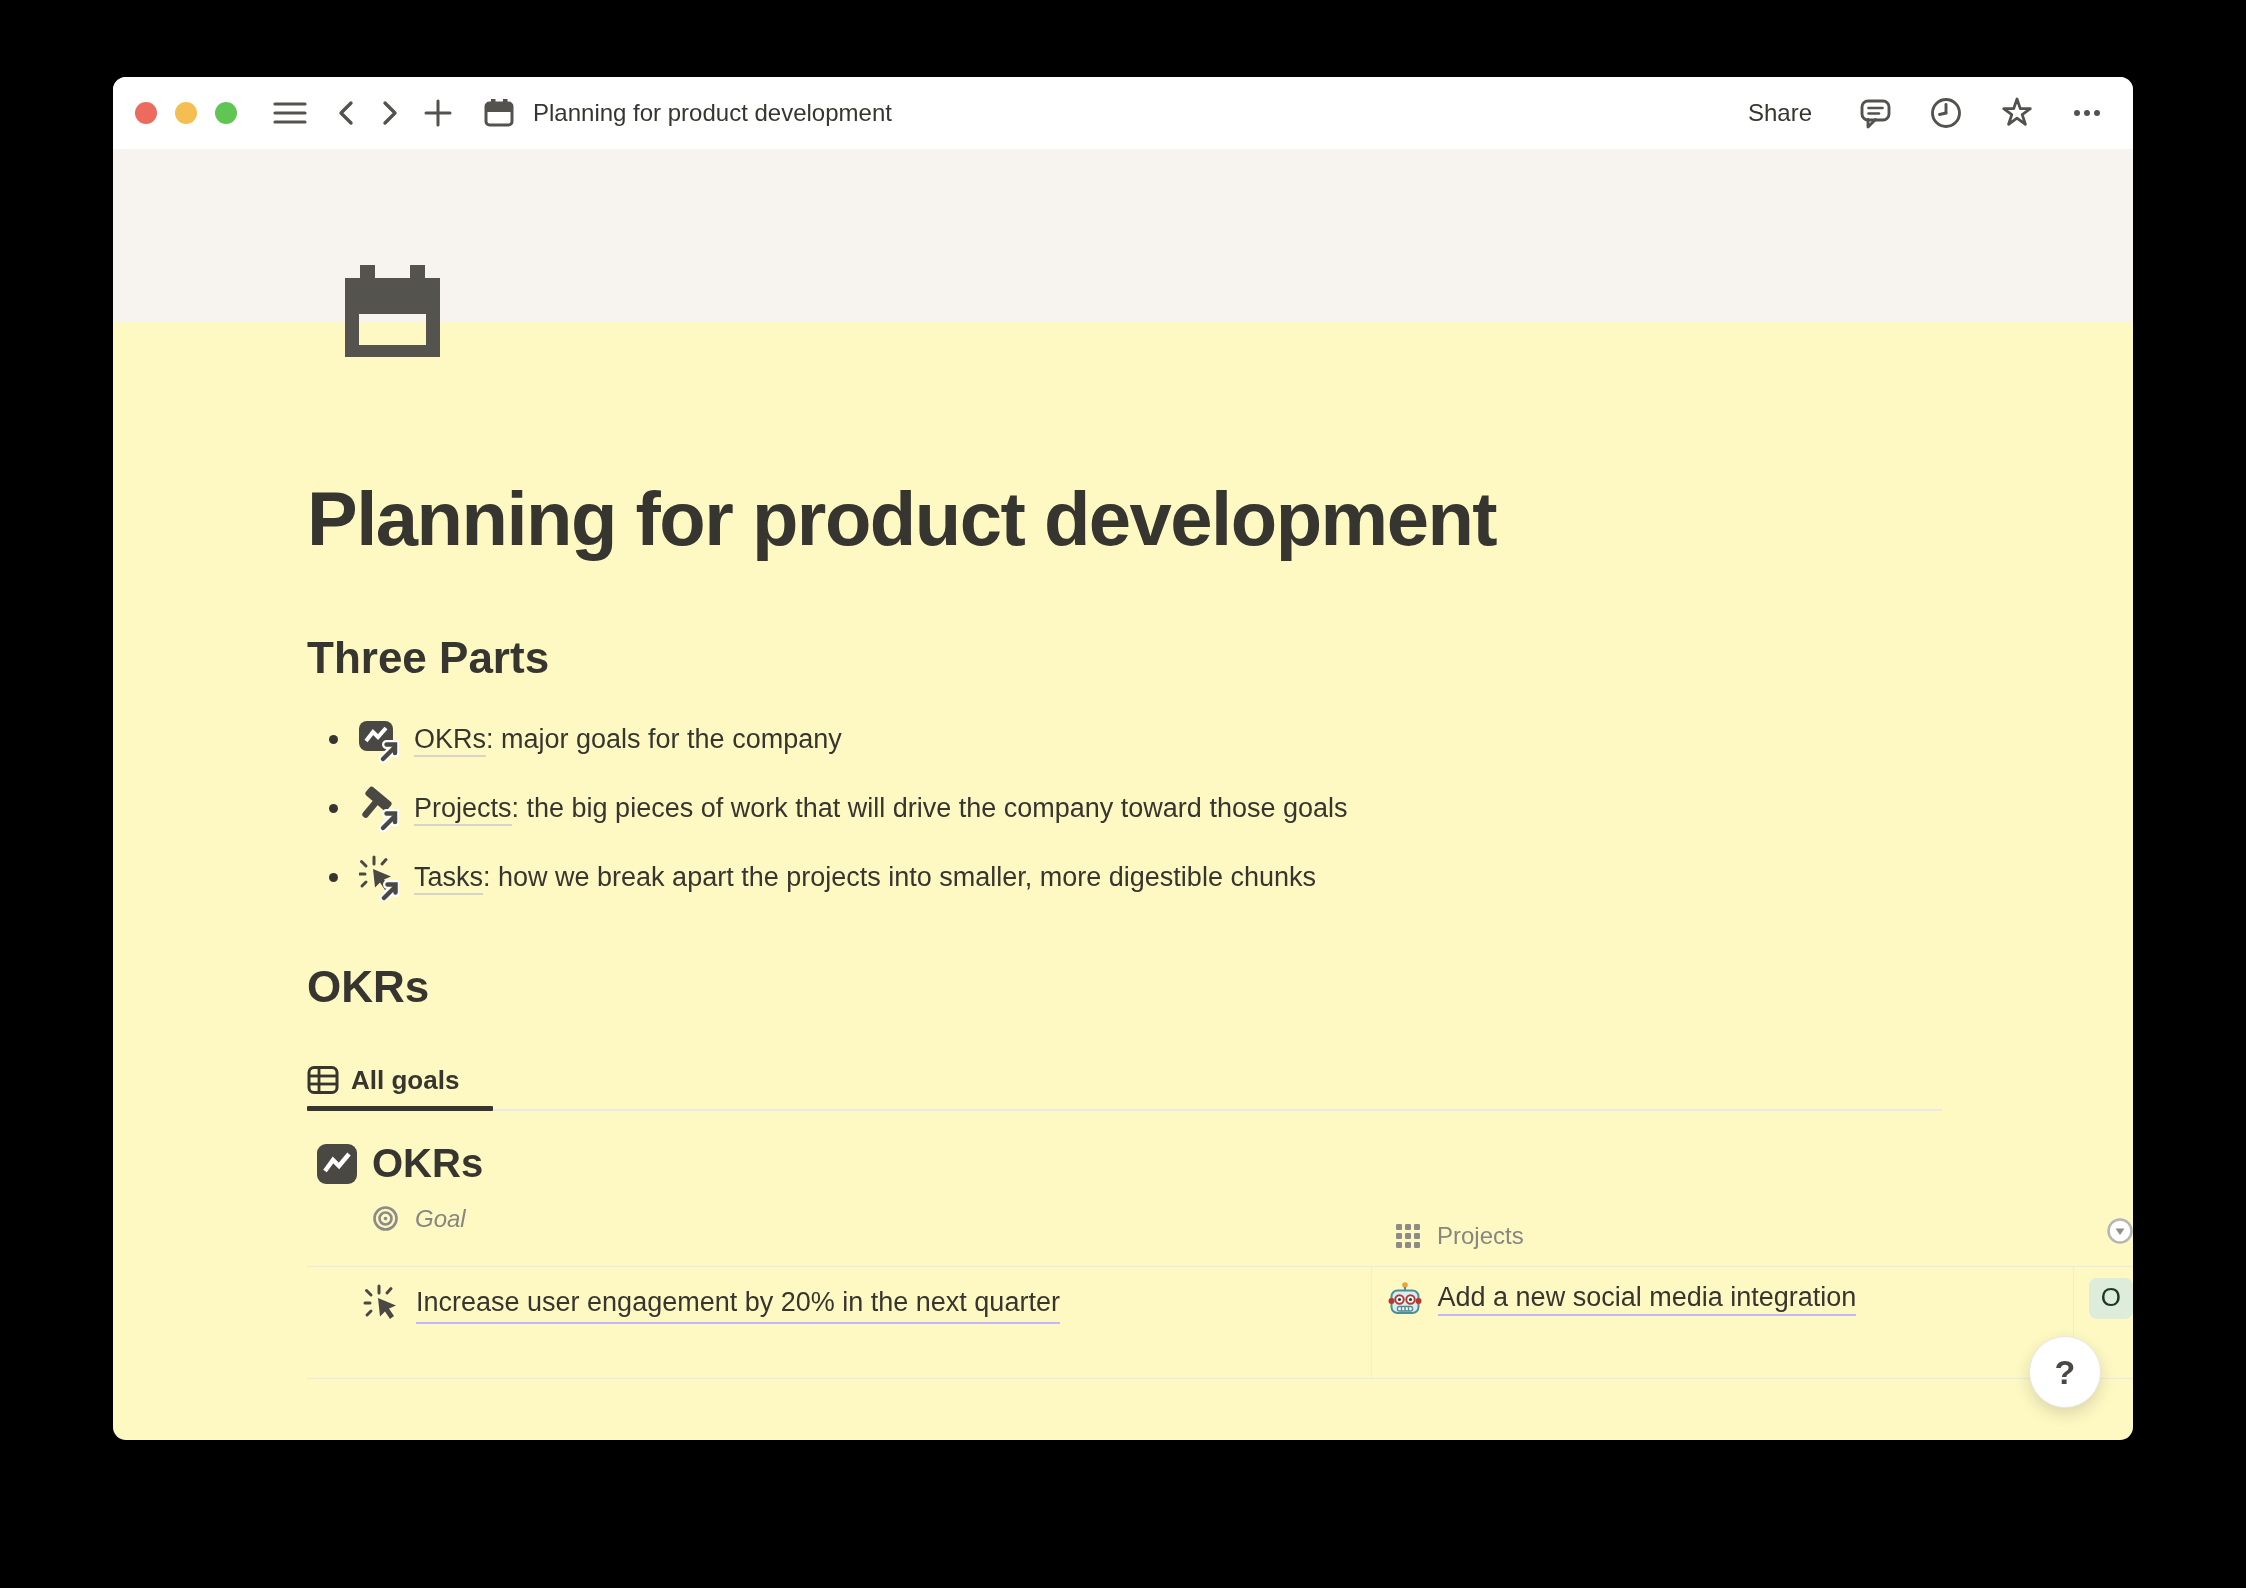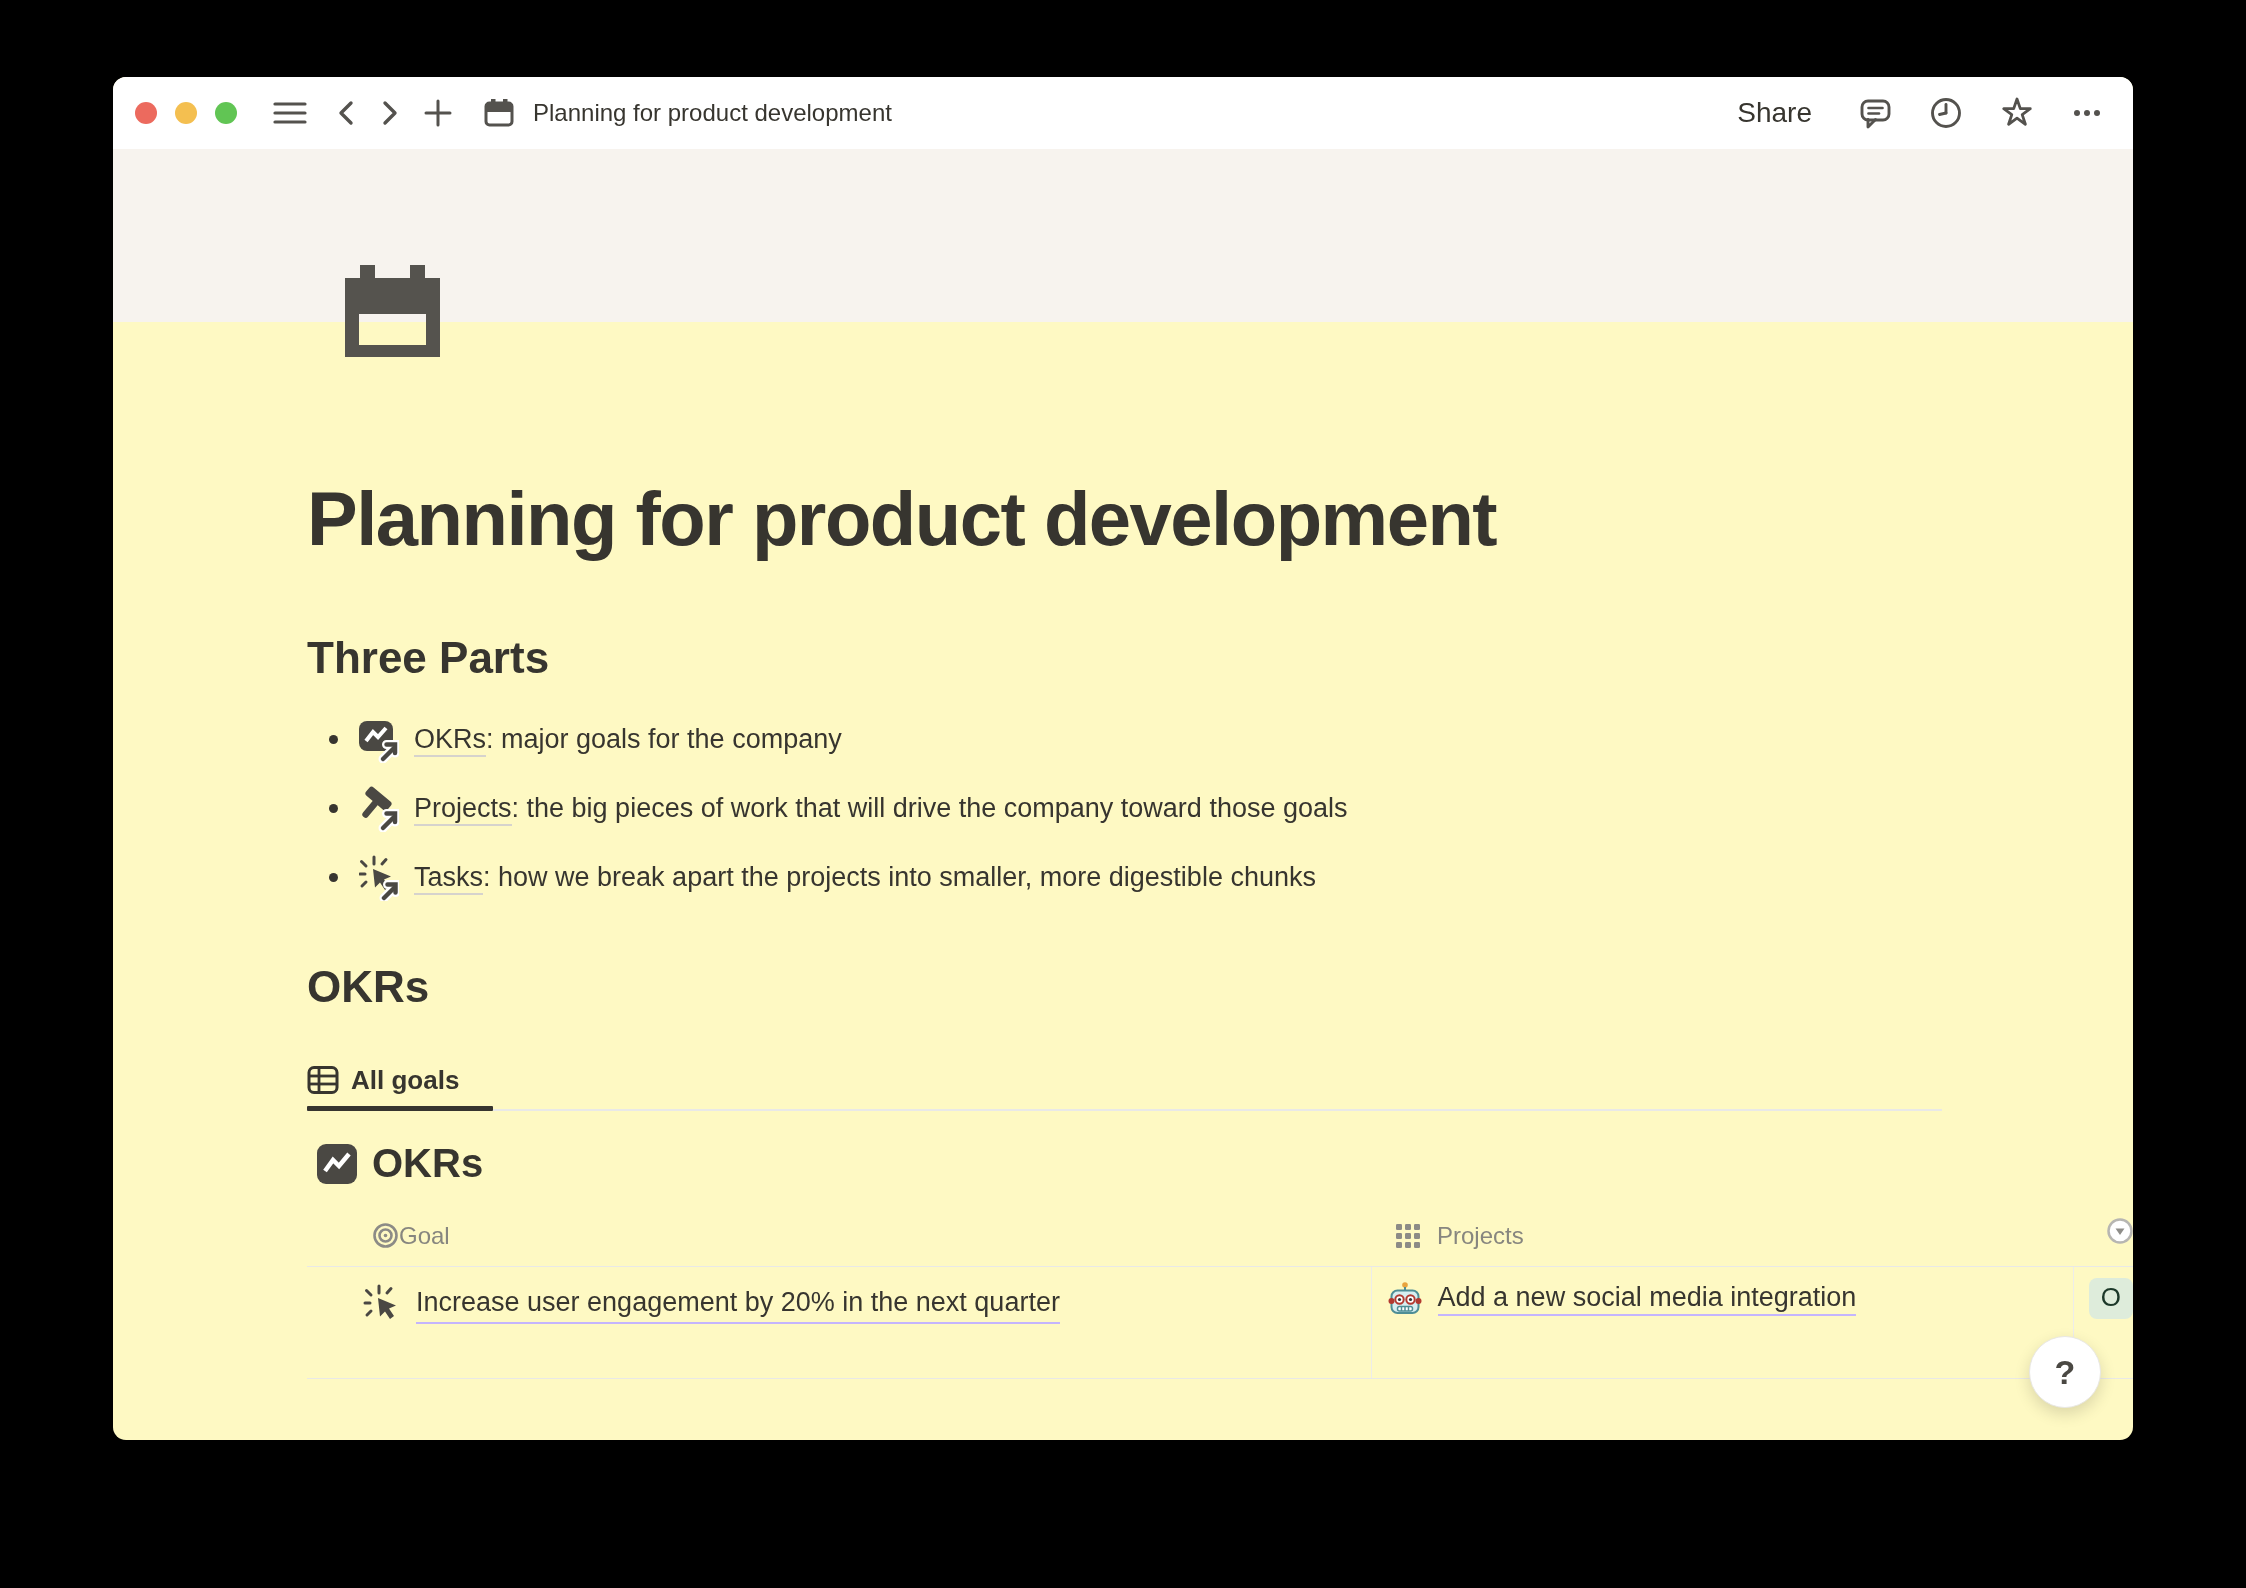--- a/index.html
+++ b/index.html
@@ -19,21 +19,21 @@
     background:#fff;z-index:5;
   }
   .traffic{display:flex;gap:18px;align-items:center;}
   .tl{width:22px;height:22px;border-radius:50%;}
   .tl.red{background:#EC6A5E;}
   .tl.yellow{background:#F4BF50;}
   .tl.green{background:#61C554;}
   .tb-icon{display:flex;align-items:center;justify-content:center;color:#54524E;}
   .tb-title{display:flex;align-items:center;margin-left:18px;font-size:24px;color:#37352F;}
   .spacer{flex:1;}
-  .share{font-size:28px;color:#37352F;margin-right:10px;}
+  .share{font-size:24px;color:#37352F;margin-right:10px;}
   .ml36{margin-left:36px;} .ml30{margin-left:30px;} .ml26{margin-left:26px;} .ml24{margin-left:24px;}
   
   .cover{position:absolute;top:72px;left:0;right:0;height:173px;background:#F7F3EE;}
   .page-icon{position:absolute;left:221px;top:176px;width:117px;height:117px;z-index:3;}
   
   .h1{position:absolute;left:194px;top:398px;font-size:76px;font-weight:bold;
       letter-spacing:-1.5px;color:#37352F;white-space:nowrap;}
   .h2{position:absolute;left:194px;font-size:44px;font-weight:bold;color:#37352F;}
   .h2.three{top:556px;} .h2.okrs{top:885px;}
   .bullets{position:absolute;left:194px;top:628px;}
@@ -45,21 +45,21 @@
   
   .tabbar{position:absolute;left:194px;top:978px;display:flex;align-items:center;height:50px;}
   .tab{display:flex;align-items:center;gap:12px;font-size:26px;font-weight:bold;color:#37352F;}
   .tab-line-light{position:absolute;left:194px;top:1032px;width:1635px;height:2px;background:#E9E9E7;}
   .tab-line-active{position:absolute;left:194px;top:1029px;width:186px;height:5px;background:#37352F;border-radius:1px;}
   
   .db-title{position:absolute;left:204px;top:1064px;display:flex;align-items:center;gap:15px;}
   .db-title-text{font-size:40px;font-weight:bold;color:#37352F;}
   .db-header{position:absolute;left:194px;top:1128px;width:1826px;height:61px;display:flex;
              color:#87867F;font-size:24px;}
-  .col-goal{width:1072px;box-sizing:border-box;padding-left:65px;display:flex;align-items:center;}
+  .col-goal{width:1072px;box-sizing:border-box;padding-left:65px;display:flex;align-items:flex-start;gap:16px;font-style:italic;}
   .col-projects{width:708px;box-sizing:border-box;padding-left:16px;display:flex;align-items:center;gap:16px;}
   .col-status{flex:1;}
   .hidden-cols{position:absolute;left:1993px;top:1140px;width:28px;height:28px;}
   .db-row{position:absolute;left:194px;top:1189px;width:1826px;height:113px;display:flex;
           border-top:1px solid #E9E9E7;border-bottom:1px solid #E9E9E7;box-sizing:border-box;}
   .cell-goal{width:1072px;box-sizing:border-box;padding:16px 20px 0 56px;display:flex;align-items:flex-start;gap:15px;}
   .cell-goal .li-txt{font-size:27px;line-height:38px;}
   .cell-projects{width:708px;box-sizing:border-box;border-left:1px solid #EDECEA;padding:6px 10px 0 16px;
                  display:flex;flex-direction:row;}
   .proj-line{display:flex;align-items:center;gap:16px;height:52px;white-space:nowrap;}

